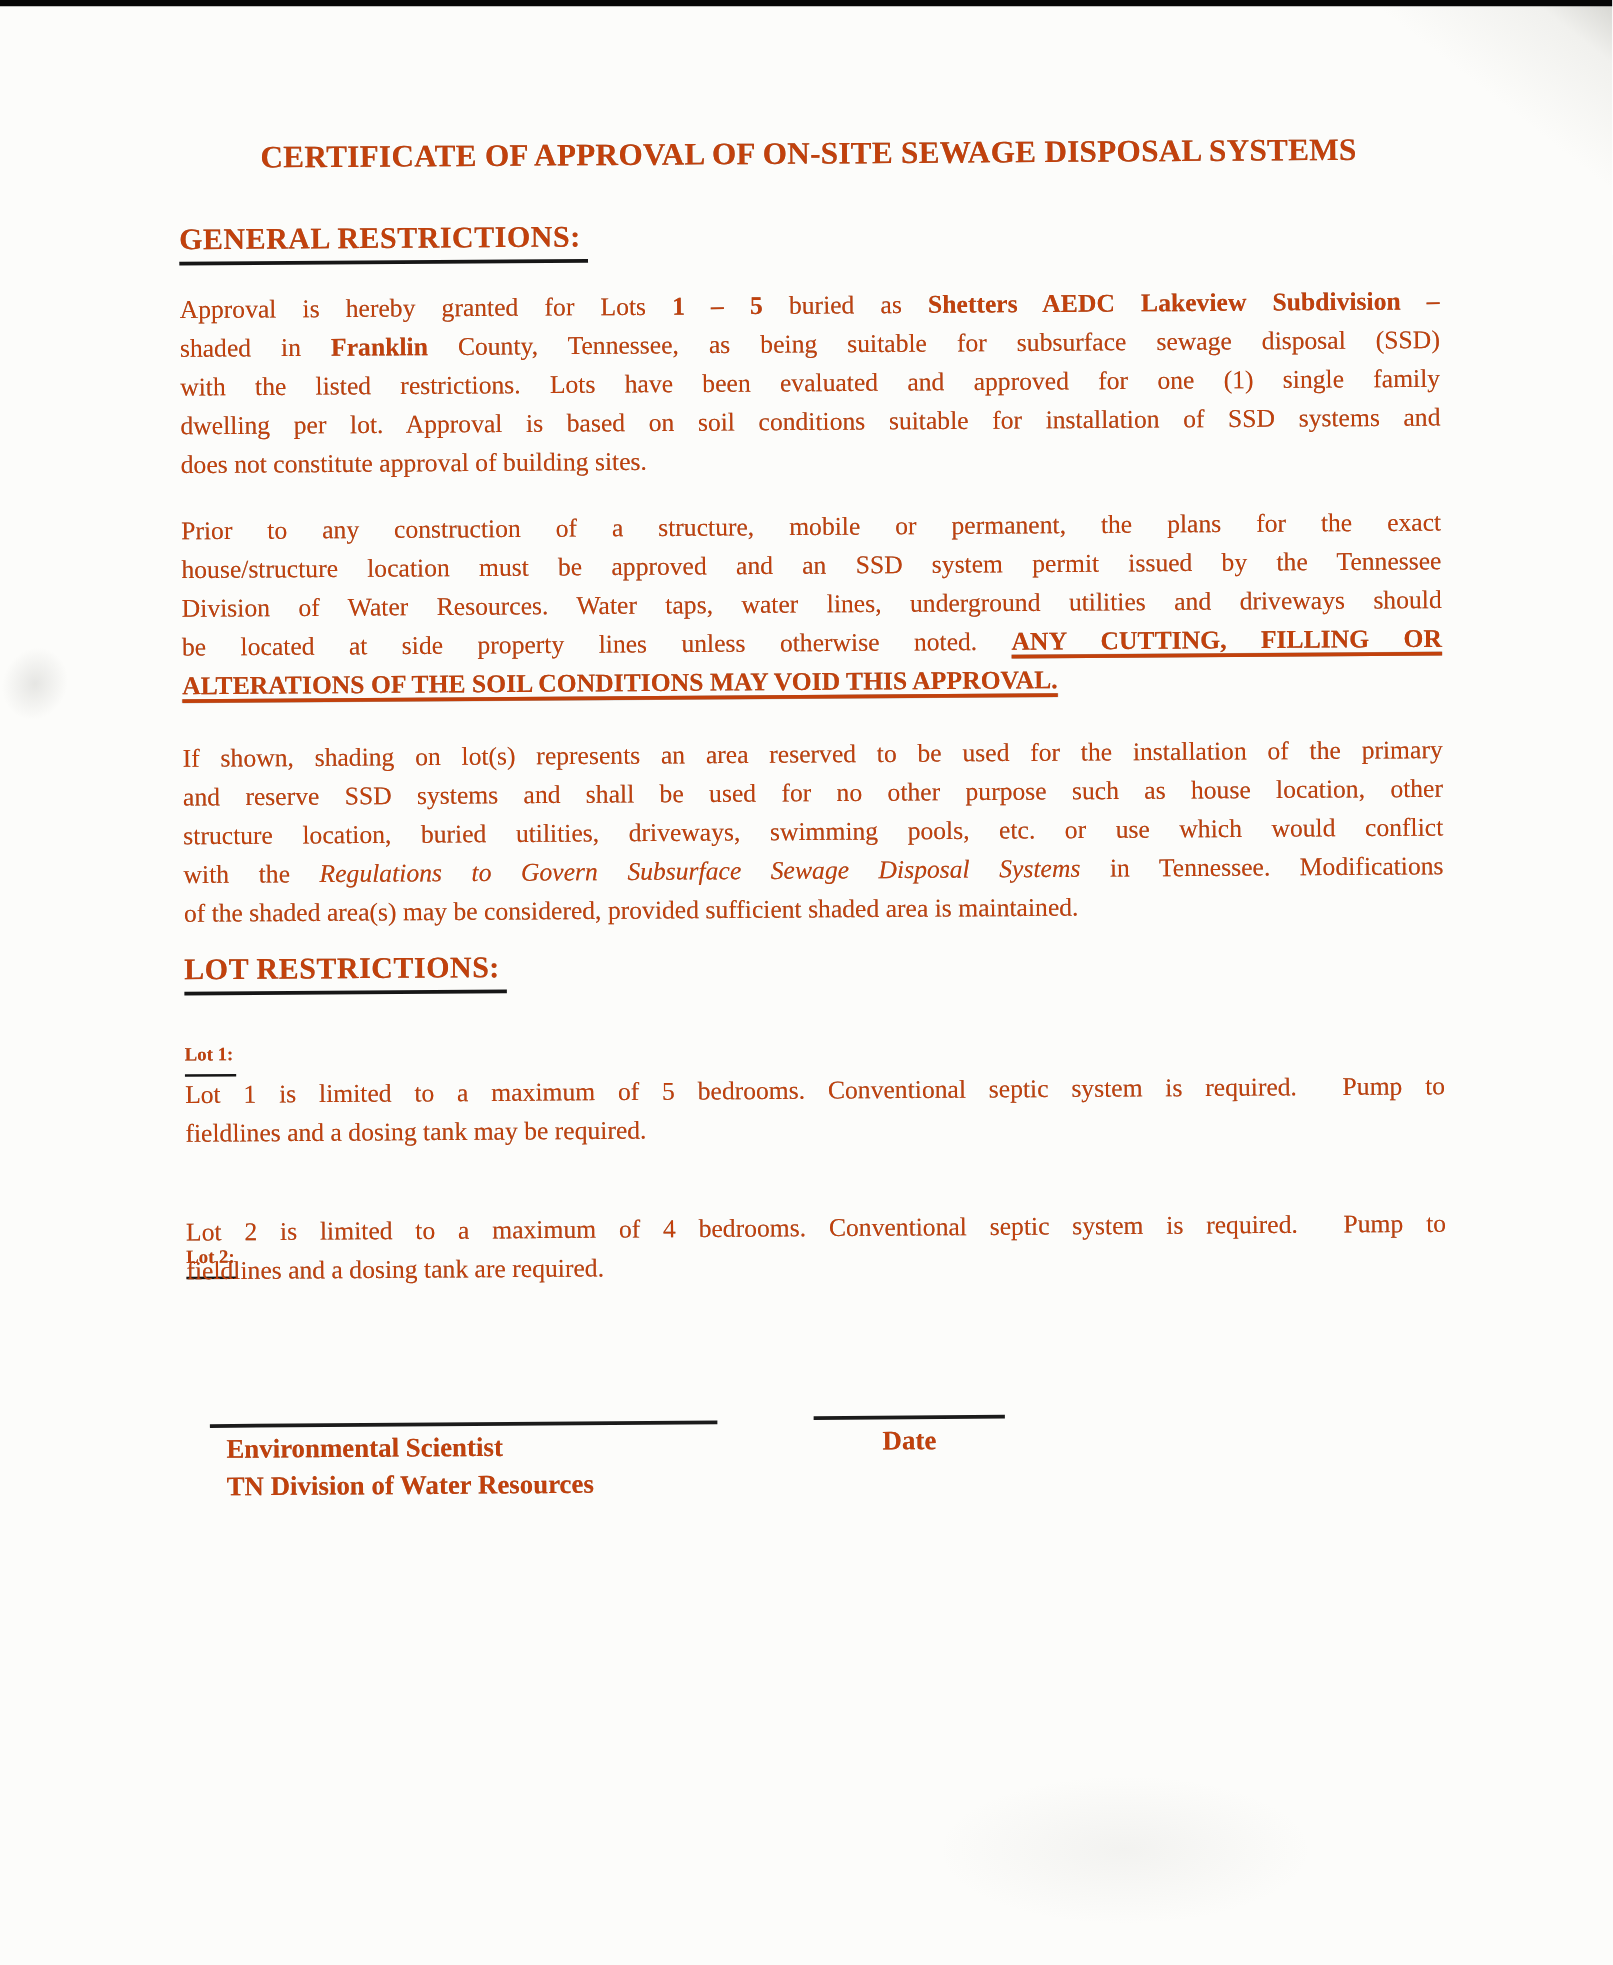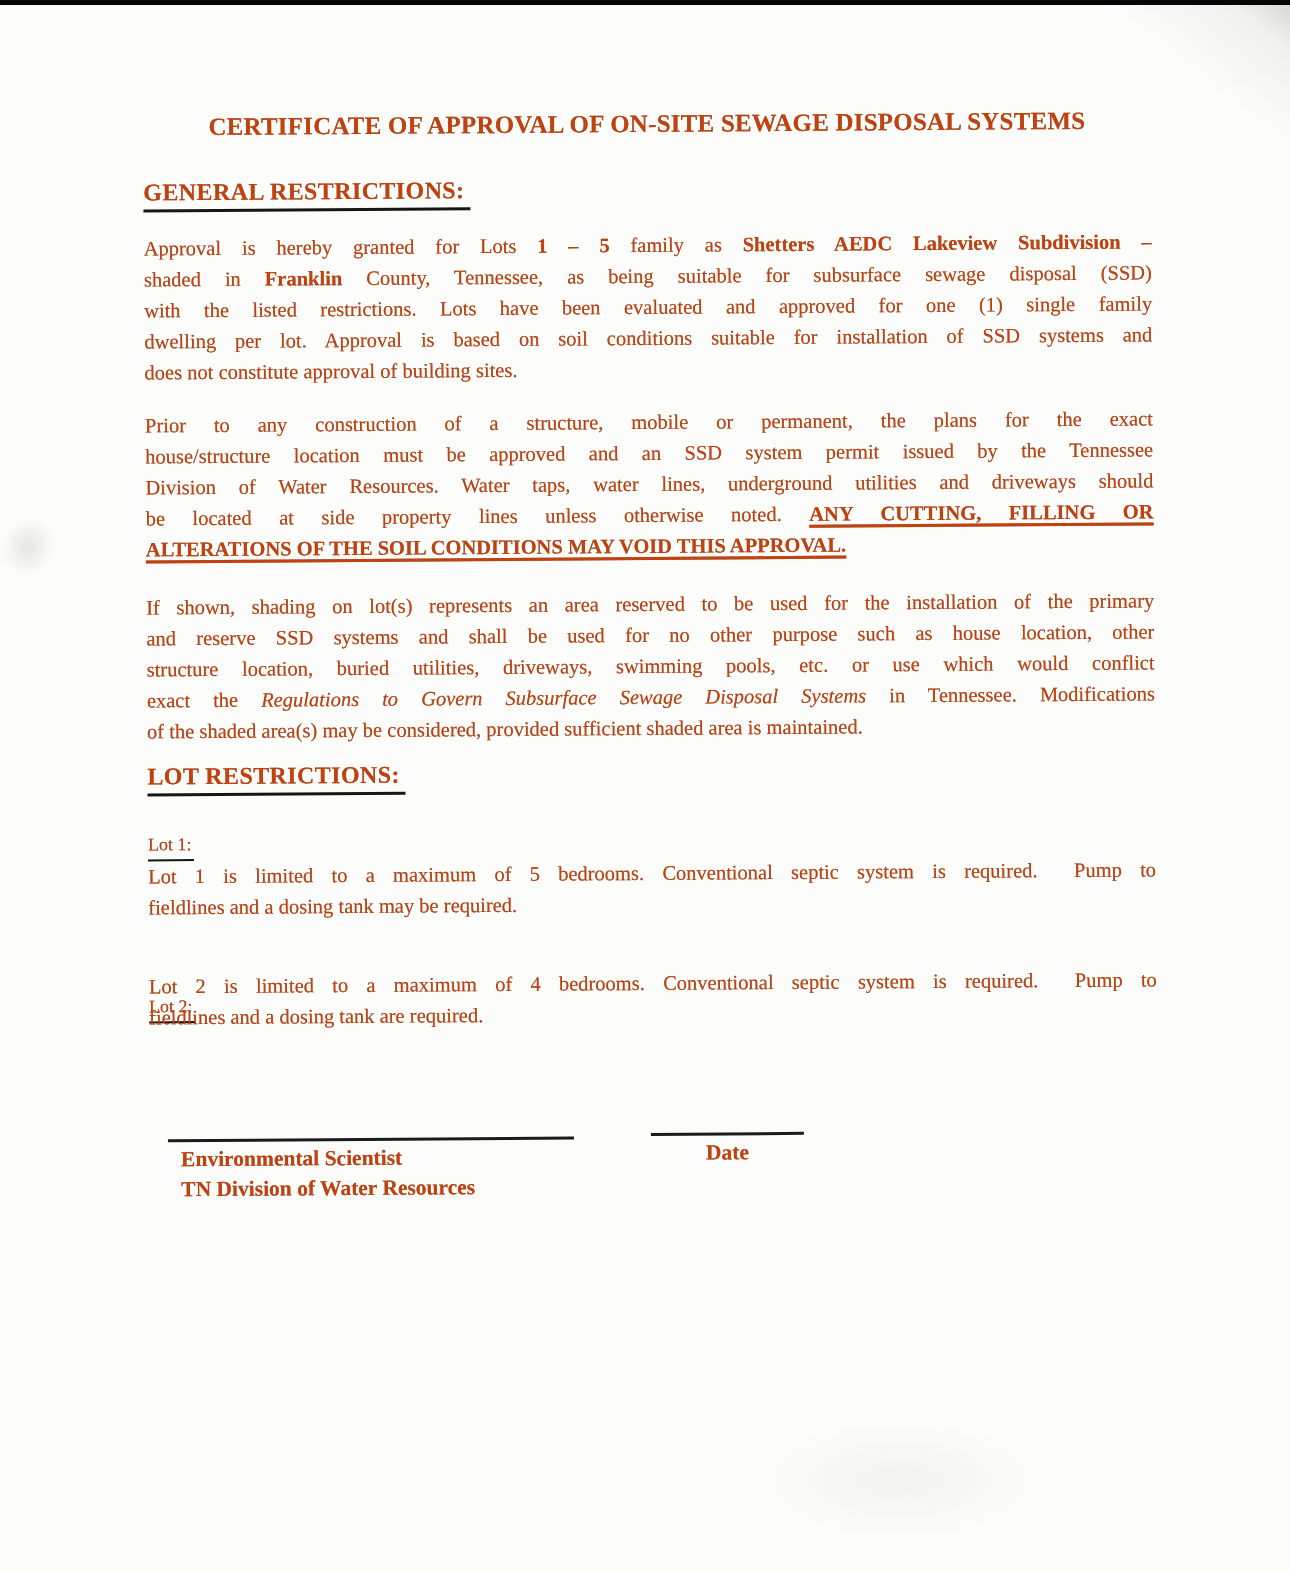--- a/index.html
+++ b/index.html
@@ -38,21 +38,21 @@
     border-bottom:3.5px solid #161616;padding:0 6px 3px 0;
   }
 
   .para{position:absolute;left:147px;right:135px;font-size:20.5px;line-height:31px;}
   .pos-p1{top:230px;}
   .pos-p2{top:407px;}
   .pos-p3{top:589px;}
   .pos-lot1-text{top:858px;}
   .pos-lot2-text{top:968px;}
 
-  .lot-label{position:absolute;font-size:18px;font-weight:400;line-height:26px;}
+  .lot-label{position:absolute;font-size:15px;font-weight:700;line-height:26px;}
   .pos-lot1-label{left:147px;top:828px;}
   .pos-lot2-label{left:147px;top:990px;}
   .lot-label span{display:inline-block;border-bottom:2.5px solid #161616;padding:0 2px 2px 0;}
 
   .tline{text-align:justify;text-align-last:justify;}
   .tline-last{text-align-last:left;}
   span.b{font-weight:700;}
   span.i{font-style:italic;}
   span.u{text-decoration:underline;text-decoration-thickness:2.5px;text-underline-offset:4px;}
 
@@ -74,38 +74,38 @@
 
   <div class="sheet">
 
     <h1 class="doc-title">CERTIFICATE OF APPROVAL OF ON-SITE SEWAGE DISPOSAL SYSTEMS</h1>
 
     <div class="heading heading-general">
       <span class="heading-text">GENERAL RESTRICTIONS:</span>
     </div>
 
     <div class="para pos-p1">
-        <div class="tline"><span>Approval is hereby granted for Lots </span><span class="b">1 – 5</span><span> family as </span><span class="b">Shetters AEDC Lakeview Subdivision –</span></div>
+        <div class="tline"><span>Approval is hereby granted for Lots </span><span class="b">1 – 5</span><span> buried as </span><span class="b">Shetters AEDC Lakeview Subdivision –</span></div>
         <div class="tline"><span>shaded in </span><span class="b">Franklin</span><span> County, Tennessee, as being suitable for subsurface sewage disposal (SSD)</span></div>
         <div class="tline"><span>with the listed restrictions. Lots have been evaluated and approved for one (1) single family</span></div>
         <div class="tline"><span>dwelling per lot. Approval is based on soil conditions suitable for installation of SSD systems and</span></div>
         <div class="tline tline-last"><span>does not constitute approval of building sites.</span></div>
       </div>
     <div class="para pos-p2">
         <div class="tline"><span>Prior to any construction of a structure, mobile or permanent, the plans for the exact</span></div>
         <div class="tline"><span>house/structure location must be approved and an SSD system permit issued by the Tennessee</span></div>
         <div class="tline"><span>Division of Water Resources. Water taps, water lines, underground utilities and driveways should</span></div>
         <div class="tline"><span>be located at side property lines unless otherwise noted. </span><span class="b u">ANY CUTTING, FILLING OR</span></div>
         <div class="tline tline-last"><span class="b u">ALTERATIONS OF THE SOIL CONDITIONS MAY VOID THIS APPROVAL.</span></div>
       </div>
     <div class="para pos-p3">
         <div class="tline"><span>If shown, shading on lot(s) represents an area reserved to be used for the installation of the primary</span></div>
         <div class="tline"><span>and reserve SSD systems and shall be used for no other purpose such as house location, other</span></div>
         <div class="tline"><span>structure location, buried utilities, driveways, swimming pools, etc. or use which would conflict</span></div>
-        <div class="tline"><span>exact the </span><span class="i">Regulations to Govern Subsurface Sewage Disposal Systems</span><span> in Tennessee. Modifications</span></div>
+        <div class="tline"><span>with the </span><span class="i">Regulations to Govern Subsurface Sewage Disposal Systems</span><span> in Tennessee. Modifications</span></div>
         <div class="tline tline-last"><span>of the shaded area(s) may be considered, provided sufficient shaded area is maintained.</span></div>
       </div>
 
     <div class="heading heading-lots">
       <span class="heading-text">LOT RESTRICTIONS:</span>
     </div>
 
     <div class="lot-label pos-lot1-label">
       <span>Lot 1:</span>
     </div>

